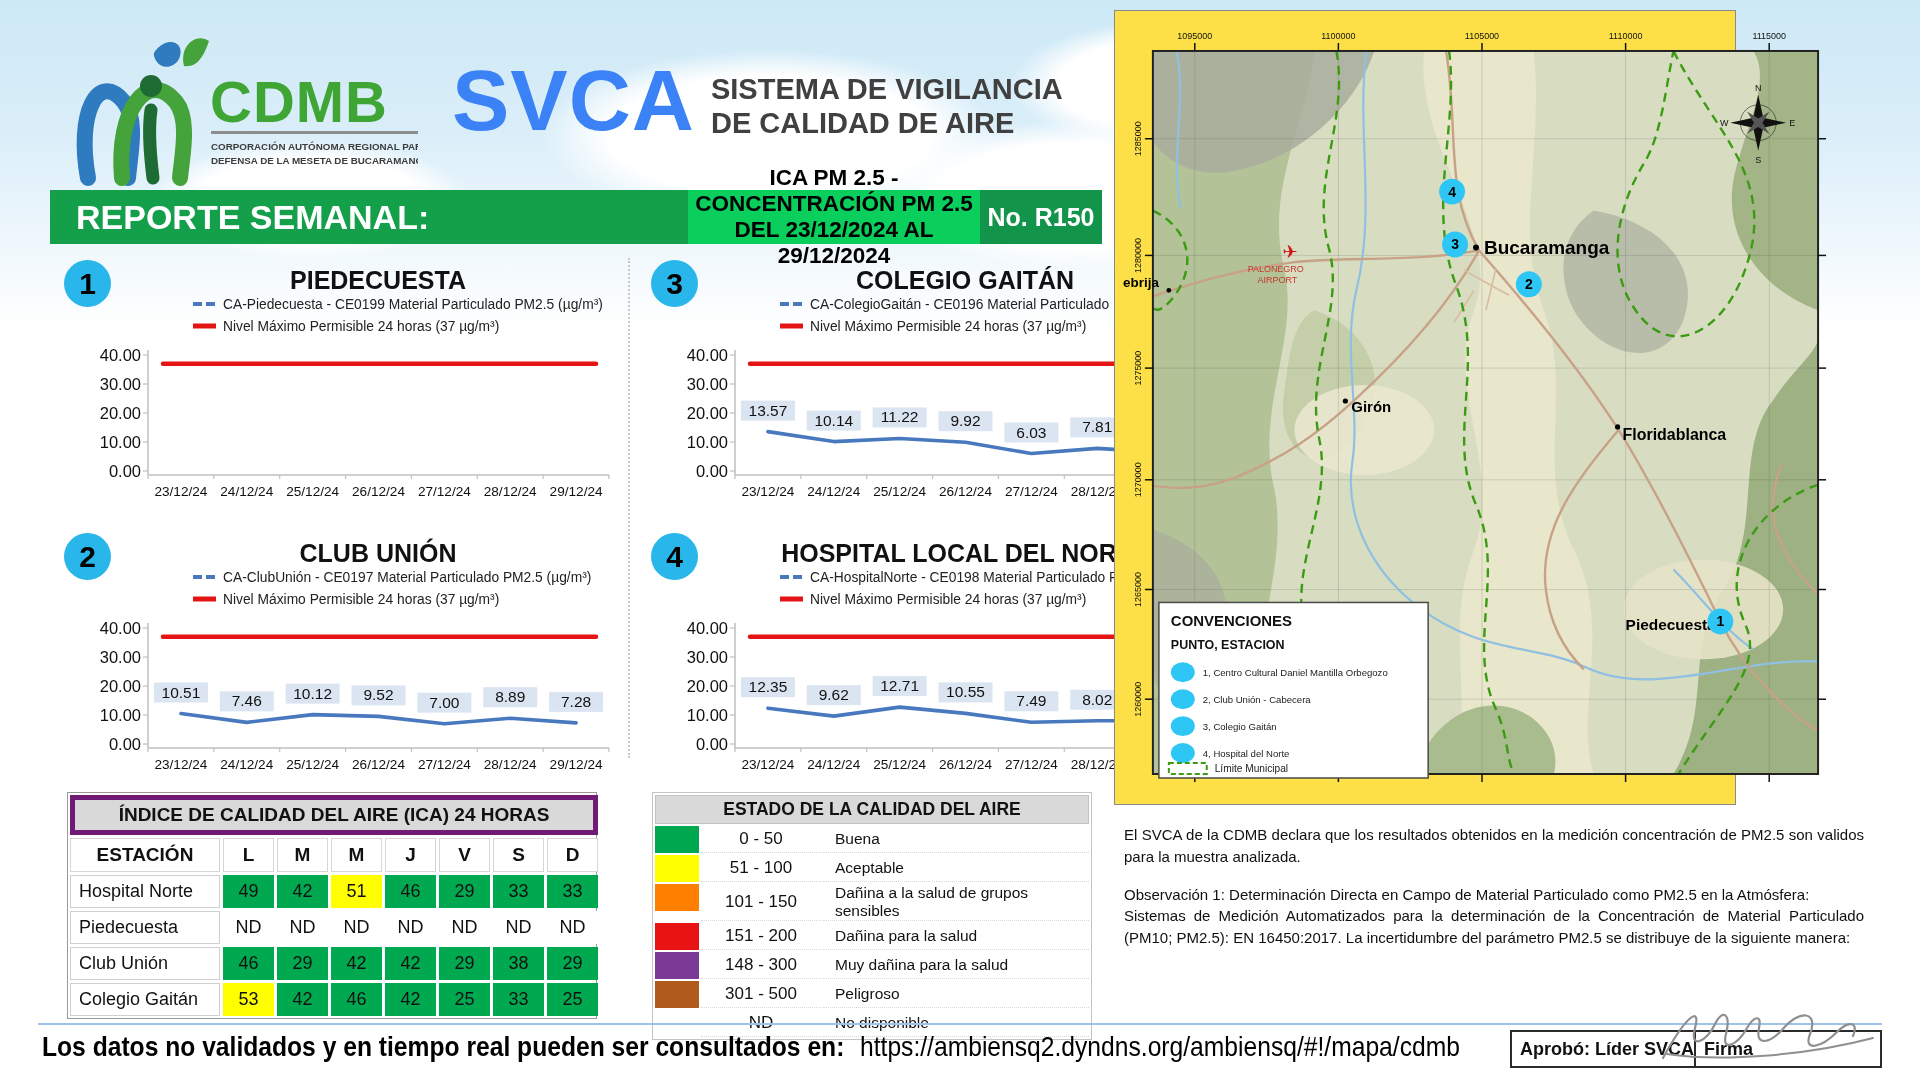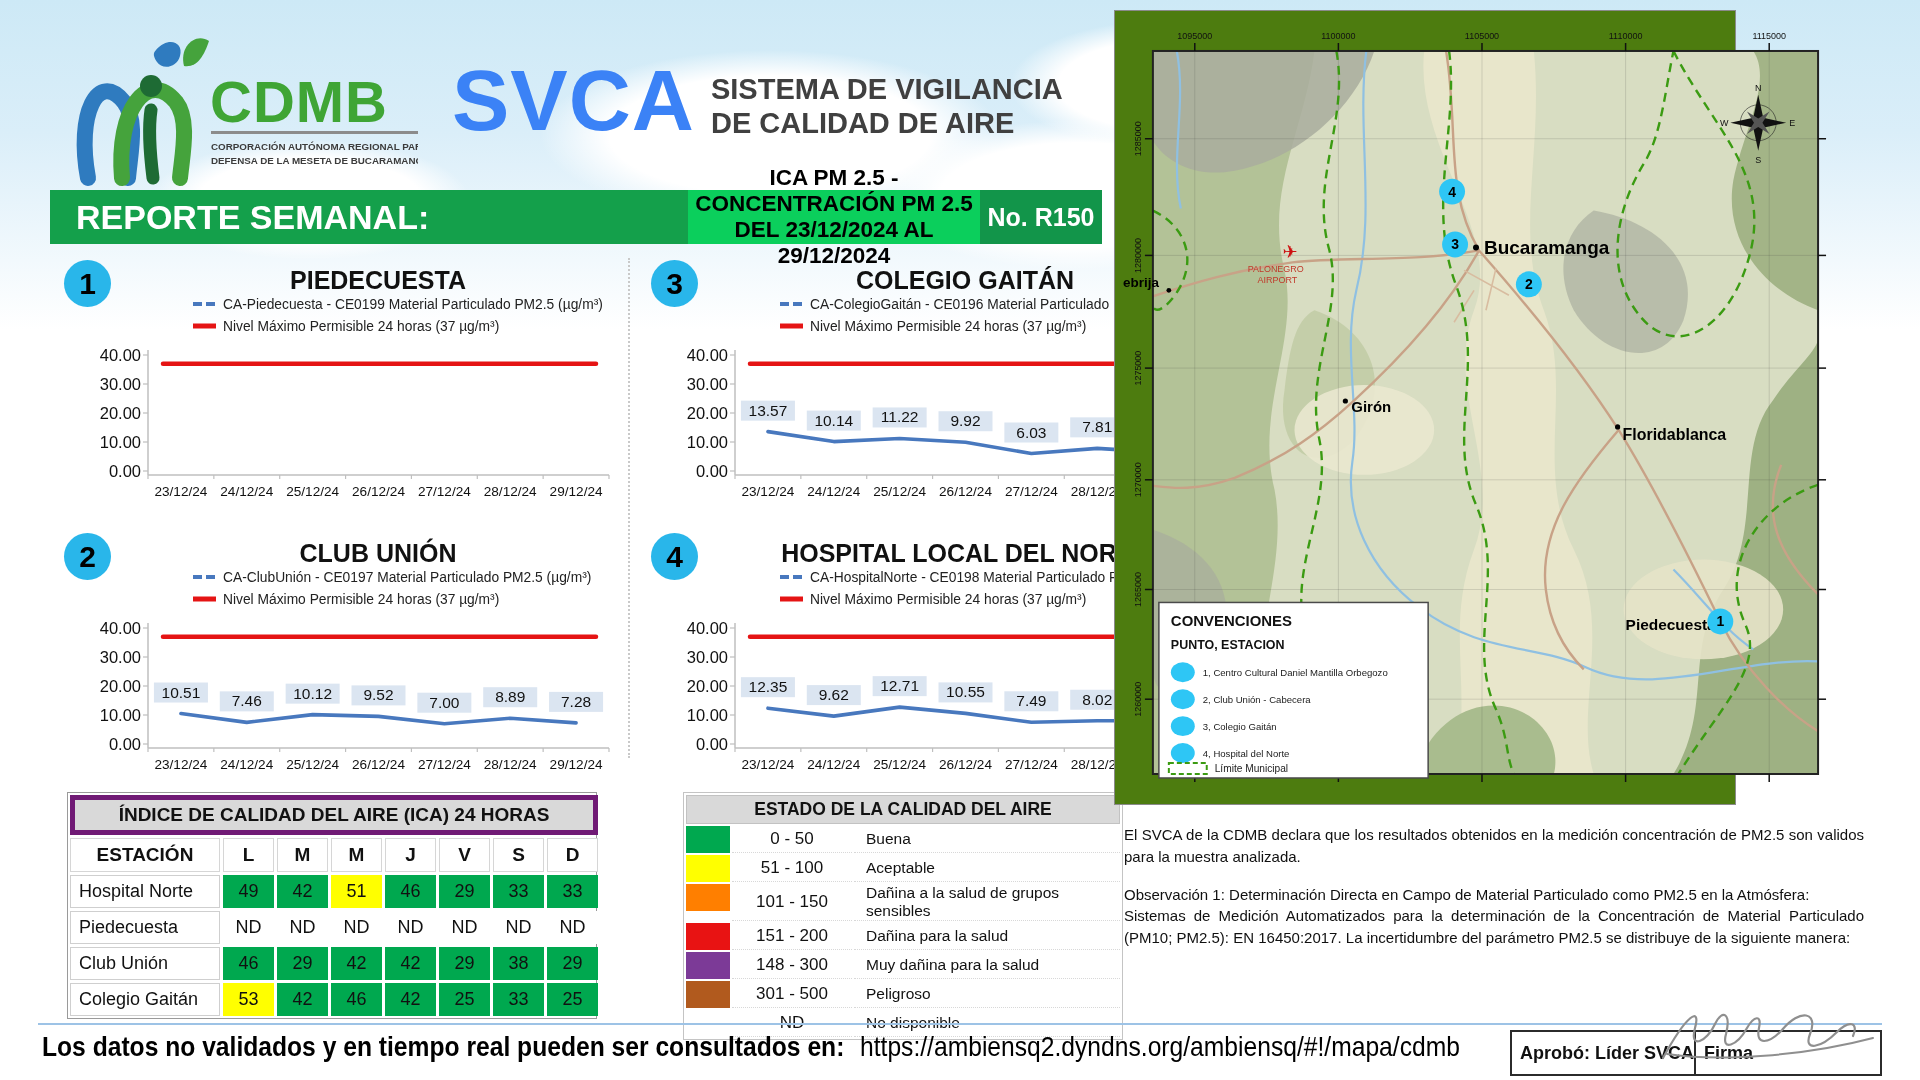--- a/index.html
+++ b/index.html
@@ -44,44 +44,44 @@
              font-weight:bold;font-size:19px;padding:4px 0;}
   .ica-h{background:#fff;border:1px solid #d6d6d6;text-align:center;font-weight:bold;font-size:19px;
          padding:5px 8px;}
   .ica-st{background:#fff;border:1px solid #cfcfcf;font-size:18px;display:flex;align-items:center;
           padding-left:8px;}
   .ica-v{display:flex;align-items:center;justify-content:center;font-size:18px;height:33px;}
   .bg-green{background:#00A84F;}
   .bg-yellow{background:#FFFF00;}
   .bg-none{background:#fff;}
 
-  .estado{position:absolute;left:683px;top:792px;width:440px;}
+  .estado{position:absolute;left:652px;top:792px;width:440px;}
   .estado-grid{display:grid;grid-template-columns:44px 120px 1fr;gap:2px;background:#fff;
                border:1px solid #c4c4c4;padding:2px;}
   .estado-title{grid-column:1/-1;background:#D9D9D9;border:1px solid #c2c2c2;text-align:center;
                 font-weight:bold;font-size:17.5px;padding:3px 0;}
   .est-sw{height:27px;}
   .est-range{display:flex;align-items:center;justify-content:center;font-size:17px;
              border-bottom:1px dotted #d8d8d8;}
   .est-label{display:flex;align-items:center;font-size:15.5px;padding-left:12px;
              border-bottom:1px dotted #d8d8d8;}
 
-  .map-panel{position:absolute;left:1114px;top:10px;width:622px;height:795px;background:#4d7c0f;
+  .map-panel{position:absolute;left:1114px;top:10px;width:622px;height:795px;background:#fde047;
              border:1px solid #8a8a8a;box-sizing:border-box;}
 
   .notes{position:absolute;left:1124px;top:824px;width:740px;font-size:15px;line-height:1.45;
          color:#101010;text-align:justify;}
   .notes .gap{height:16px;}
 
   .footer-line{position:absolute;left:38px;top:1023px;width:1844px;height:2px;background:#9DC3E6;}
   .footer-notice{position:absolute;left:42px;top:1031px;white-space:nowrap;font-size:28px;
                  transform:scaleX(.88);transform-origin:left center;color:#000;}
   .fn-bold{font-weight:bold;}
   .fn-url{font-weight:normal;margin-left:10px;}
-  .approval{position:absolute;left:1510px;top:1030px;width:372px;height:46px;border:2px solid #2b2b2b;
+  .approval{position:absolute;left:1510px;top:1030px;width:372px;height:38px;border:2px solid #2b2b2b;
             display:flex;background:#fff;box-sizing:border-box;}
   .appr-cell1{width:184px;border-right:2px solid #2b2b2b;display:flex;align-items:center;
               padding-left:8px;font-weight:bold;font-size:18px;box-sizing:border-box;}
   .appr-cell2{flex:1;display:flex;align-items:center;padding-left:8px;font-weight:bold;font-size:18px;}
   .signature-svg{position:absolute;left:1645px;top:992px;width:250px;height:86px;pointer-events:none;}
 
   svg text{font-family:"Liberation Sans",sans-serif;}
 </style>
 </head>
 <body>

